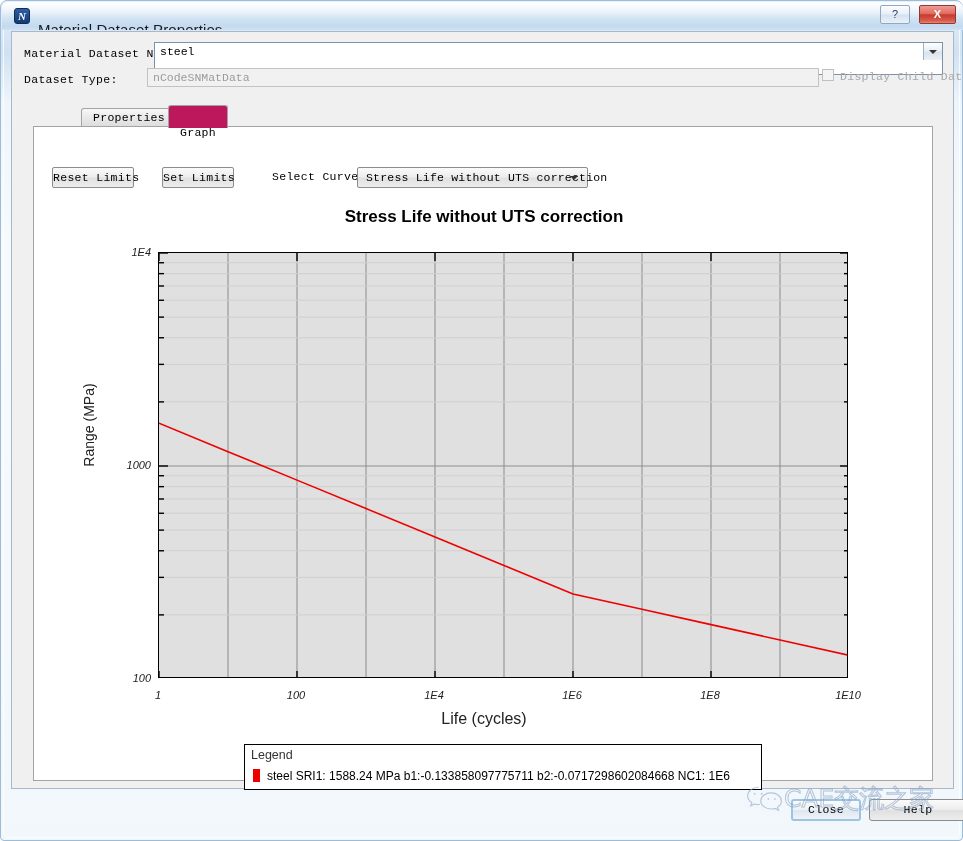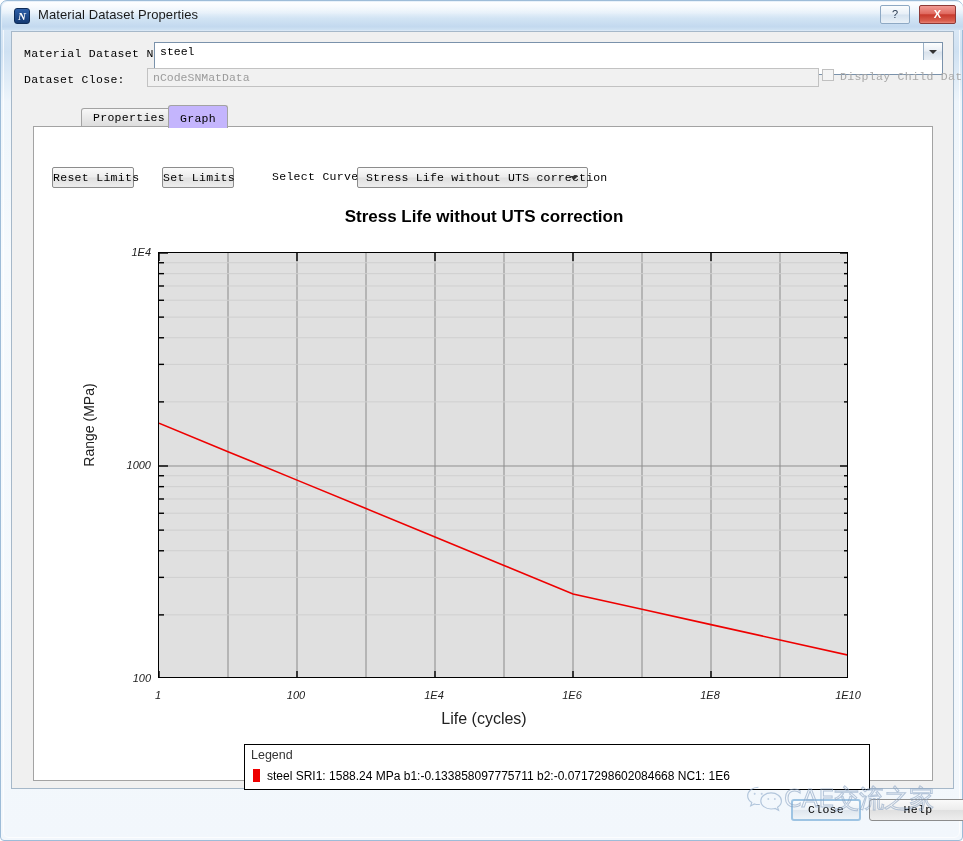--- a/index.html
+++ b/index.html
@@ -52,22 +52,22 @@
     box-sizing: border-box;
   }
   #app-icon .glyph {
     position: absolute; left: 0; top: -1px;
     width: 100%; height: 100%;
     color: #ffffff;
     font: italic bold 11px "Liberation Serif", serif;
     text-align: center; line-height: 16px;
   }
   #window-title {
-    position: absolute; left: 36px; top: 5px;
-    font-size: 13px; color: #1a1a1a;
+    position: absolute; left: 36px; top: 19px;
+    font-size: 15px; color: #1a1a1a;
     letter-spacing: 0.1px;
     white-space: nowrap;
   }
   .title-btn {
     position: absolute; top: 3px;
     width: 30px; height: 19px;
     box-sizing: border-box;
     border: 1px solid #8ea9c4;
     border-radius: 2px;
     text-align: center;
@@ -181,22 +181,22 @@
     font-size: 11.5px; color: #000;
     letter-spacing: 0.3px;
     border: 1px solid #a3a3a3;
     border-bottom: none;
     border-radius: 3px 3px 0 0;
     background: linear-gradient(to bottom, #f7f7f7 0%, #e6e6e6 60%, #dcdcdc 100%);
     white-space: nowrap;
   }
   .tab.active {
     top: 0; height: 23px;
-    padding-top: 6px;
-    background: #c4b5fd;
+    padding-top: 20px;
+    background: #be185d;
     border-color: #a3a3a3;
     z-index: 3;
   }
   #tab-properties { left: 0; }
   #tab-graph { left: 87px; }
 
   
   #tab-panel {
     position: absolute;
     left: 21px; top: 94px;
@@ -289,21 +289,21 @@
     background: #e0e0e0;
     border: 1px solid #000000;
     overflow: hidden;
   }
   #plot-svg { position: absolute; left: 0; top: 0; }
 
   
   #legend-box {
     position: absolute;
     left: 210px; top: 617px;
-    width: 626px; height: 46px;
+    width: 518px; height: 46px;
     box-sizing: border-box;
     background: #ffffff;
     border: 1px solid #000000;
   }
   #legend-title {
     position: absolute; left: 6px; top: 3px;
     font-size: 12.5px; color: #333;
   }
   #legend-swatch {
     position: absolute; left: 8px; top: 24px;
@@ -384,21 +384,21 @@
   <div id="client">
 
     <div class="form-label" id="lbl-dataset-name">Material Dataset Name:</div>
     <div id="combo-dataset-name">
       <span class="value">steel</span>
       <span class="arrowbox">
         <span class="tri-down"></span>
       </span>
     </div>
 
-    <div class="form-label" id="lbl-dataset-type">Dataset Close:</div>
+    <div class="form-label" id="lbl-dataset-type">Dataset Type:</div>
     <div id="field-dataset-type">
       <span class="value">nCodeSNMatData</span>
     </div>
     <div id="check-child-data"></div>
     <div id="lbl-child-data">Display Child Data</div>
 
     <div id="tabstrip">
       <div class="tab" id="tab-properties">Properties</div>
       <div class="tab active" id="tab-graph">Graph</div>
     </div>

